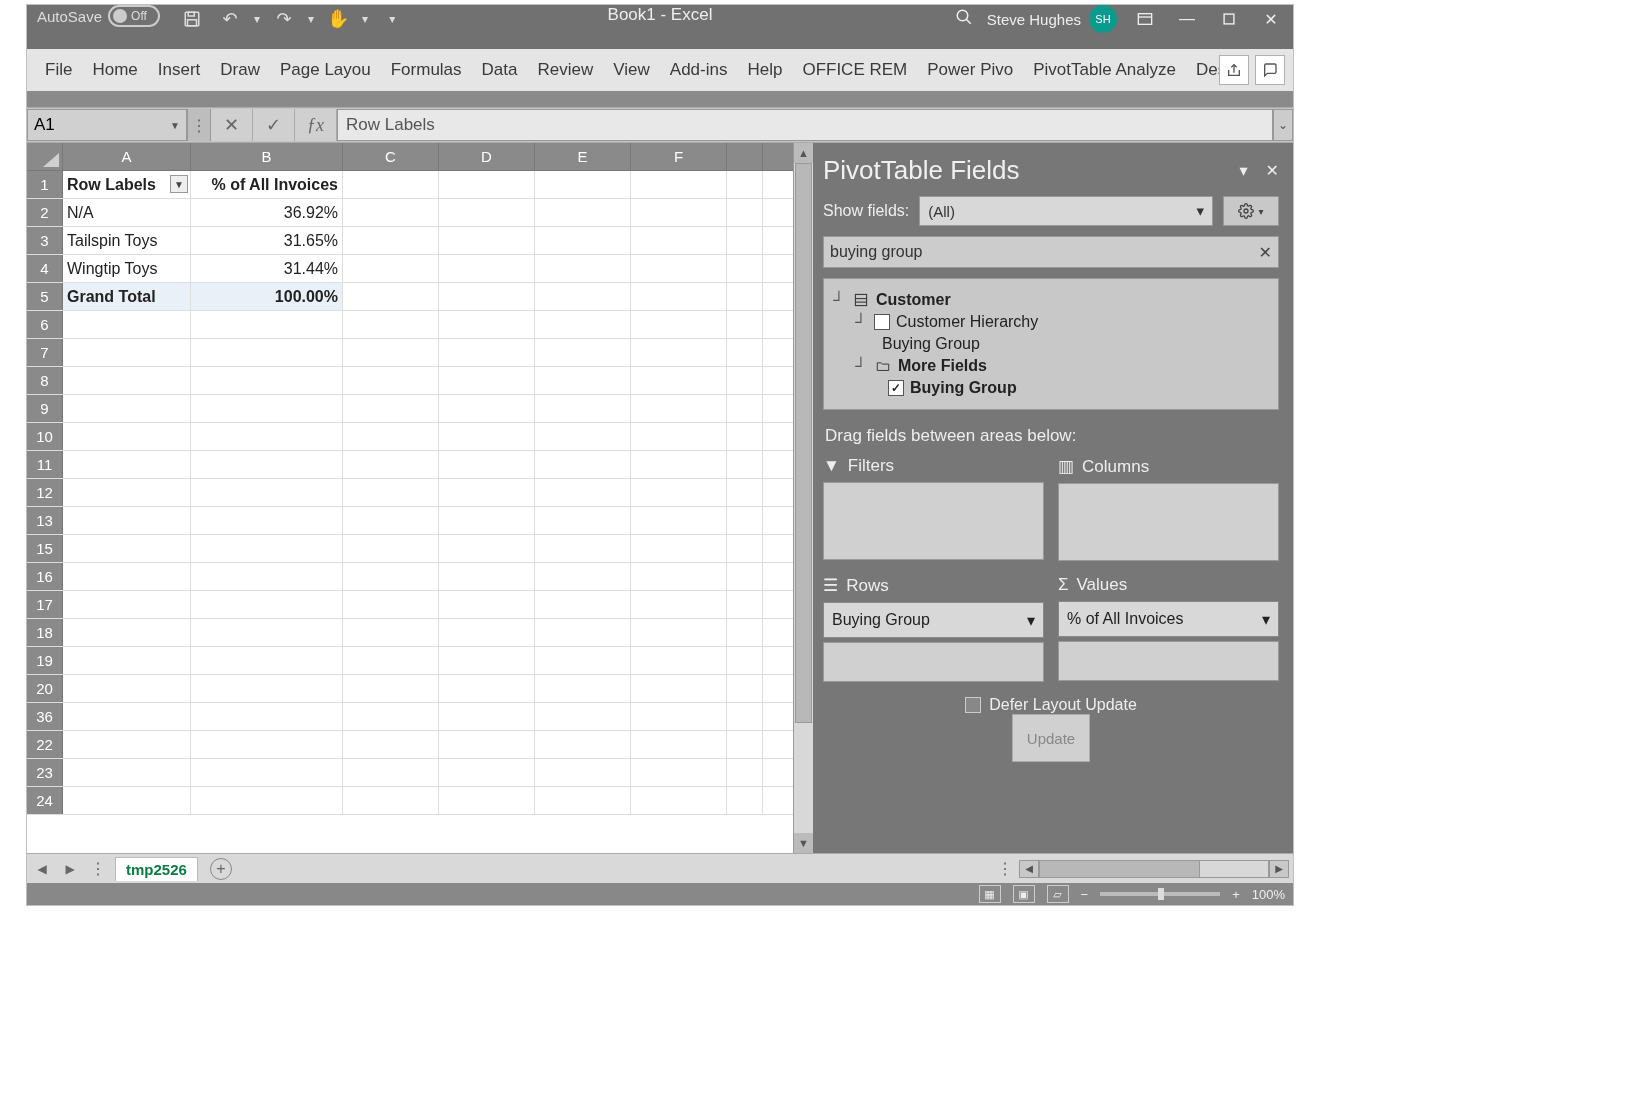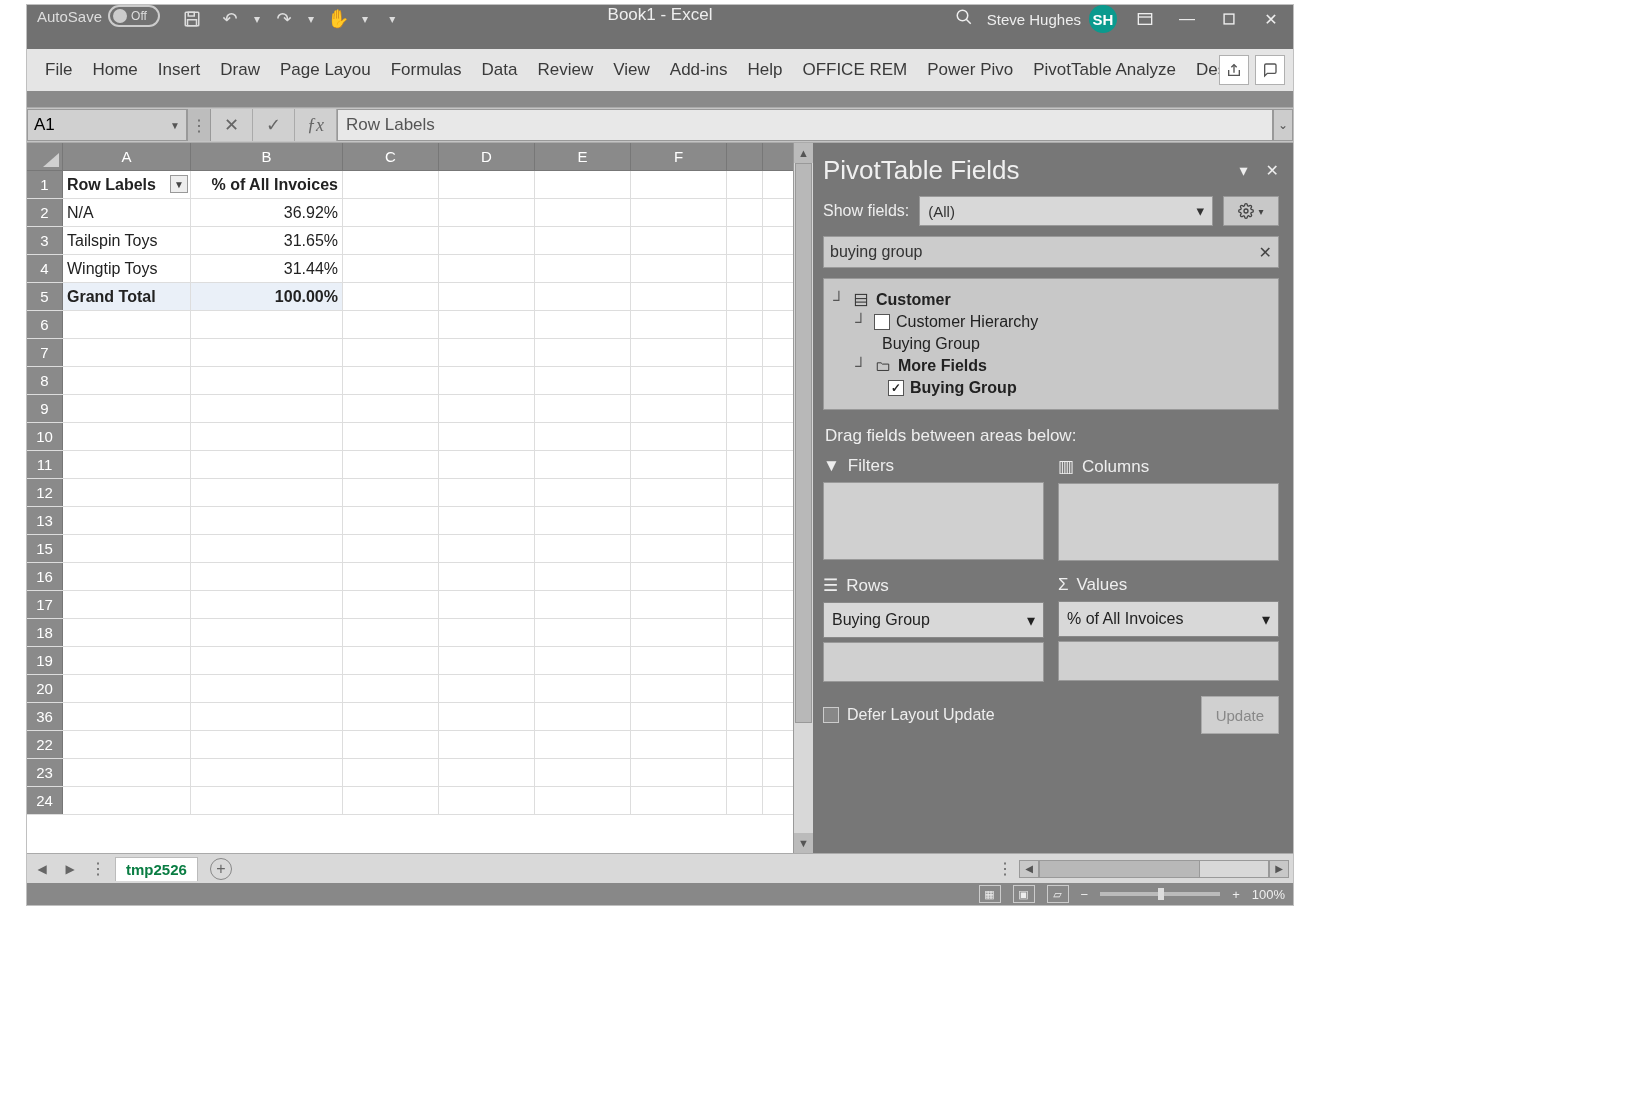--- a/index.html
+++ b/index.html
@@ -10,21 +10,21 @@
   .titlebar .autosave { font-size: 15px; color: #ddd; display: flex; align-items: center; gap: 6px; }
   .toggle { width: 52px; height: 22px; border: 2px solid #ccc; border-radius: 11px; display: flex; align-items: center; padding: 0 3px; }
   .toggle-knob { width: 14px; height: 14px; border-radius: 50%; background: #ccc; }
   .toggle-label { font-size: 12px; color: #ddd; margin-left: 4px; }
   .qat { display: flex; gap: 10px; align-items: center; margin-left: 8px; }
   .qat-btn { width: 28px; height: 28px; display: flex; align-items: center; justify-content: center; color: #ddd; font-size: 18px; }
   .qat-sep { color: #ddd; font-size: 12px; }
   .titlecenter { position: absolute; left: 50%; transform: translateX(-50%); font-size: 17px; color: #eee; }
   .titleright { position: absolute; right: 8px; display: flex; align-items: center; gap: 14px; }
   .user { display: flex; align-items: center; gap: 8px; color: #eee; font-size: 15px; }
-  .user-badge { width: 28px; height: 28px; border-radius: 50%; background: #0b9a8e; color: #fff; display: flex; align-items: center; justify-content: center; font-size: 15px; font-weight: 700; }
+  .user-badge { width: 28px; height: 28px; border-radius: 50%; background: #0b9a8e; color: #fff; display: flex; align-items: center; justify-content: center; font-size: 11px; font-weight: 400; }
   .winbtn { width: 28px; height: 28px; display: flex; align-items: center; justify-content: center; color: #eee; }
 
   .ribbon { height: 42px; background: #e5e5e5; display: flex; align-items: center; padding: 0 12px; gap: 8px; font-size: 17px; color: #3a3a3a; position: relative; }
   .ribbon .tab { padding: 4px 6px; white-space: nowrap; cursor: pointer; }
   .ribbon .rightbtns { position: absolute; right: 8px; display: flex; gap: 6px; }
   .ribbon .rightbtns .iconbtn { width: 30px; height: 30px; border: 1px solid #b0b0b0; background: #fff; display: flex; align-items: center; justify-content: center; }
 
   .ribbonempty { height: 16px; background: #8a8a8a; }
 
   .formulabar { height: 36px; background: #c4c4c4; display: flex; align-items: center; border-top: 1px solid #aaa; border-bottom: 1px solid #aaa; }
@@ -74,24 +74,24 @@
   .fld .tog { width:14px;text-align:center;color:#555; }
   .fld .ic { width:18px;display:flex;align-items:center;justify-content:center; }
   .fld.bold { font-weight:700; }
   .fld .chk { width:16px;height:16px;border:1px solid #555;background:#fff;display:flex;align-items:center;justify-content:center;font-size:12px;color:#222; }
   .pane .hint { font-size:17px; color:#eee; margin:6px 2px 0; }
   .areas { display:grid; grid-template-columns:1fr 1fr; grid-template-rows:auto auto; gap:14px 14px; }
   .area .ah { display:flex; align-items:center; gap:8px; color:#eee; font-size:17px; margin-bottom:6px; }
   .area .box { height:78px; background:#d0d0d0; border:1px solid #999; }
   .area .chips { display:flex; flex-direction:column; gap:4px; }
   .chip { height:36px; background:#d8d8d8; border:1px solid #888; padding:0 8px; display:flex; align-items:center; justify-content:space-between; color:#222; font-size:16px; }
-  .defer { display:flex; align-items:center; justify-content:space-between; margin-top:4px; }
+  .defer { display:flex; align-items:center; justify-content:space-between; margin-top:4px;flex-direction:column; }
   .defer .l { display:flex; align-items:center; gap:8px; color:#eee; font-size:16px; }
   .defer .l .cb { width:16px;height:16px;border:1px solid #ccc;background:#888; }
-  .defer .btn { height:38px; padding:0 14px; background:#d0d0d0; border:1px solid #aaa; color:#888; font-size:15px; display:flex;align-items:center; }
+  .defer .btn { height:48px; padding:0 14px; background:#d0d0d0; border:1px solid #aaa; color:#888; font-size:15px; display:flex;align-items:center; }
 
   .tabbar { height:30px; background:#d9d9d9; border-top:1px solid #aaa; display:flex; align-items:center; padding:0 4px; gap:6px; }
   .tabbar .nav { width:22px; text-align:center; color:#666; font-size:12px; }
   .tabbar .wsdots { width:22px; text-align:center; color:#666; }
   .tabbar .wstab { height:24px; background:#fff; border:1px solid #bbb; border-bottom:none; padding:0 10px; display:flex; align-items:center; font-size:15px; font-weight:700; color:#0a7d43; }
   .tabbar .plus { width:22px;height:22px;border:1.5px solid #888;border-radius:50%;display:flex;align-items:center;justify-content:center;color:#666;font-size:16px;margin-left:6px; }
   .tabbar .hscroll { margin-left:auto; display:flex; align-items:center; gap:0; }
   .tabbar .hscroll .harr { width:20px;height:18px;background:#c8c8c8;border:1px solid #999;display:flex;align-items:center;justify-content:center;font-size:10px;color:#555; }
   .tabbar .hscroll .htrack { width:230px;height:18px;background:#d8d8d8;border:1px solid #999;position:relative; }
   .tabbar .hscroll .hthumb { position:absolute;left:0;top:0;bottom:0;width:160px;background:#b8b8b8;border-right:1px solid #999; }

